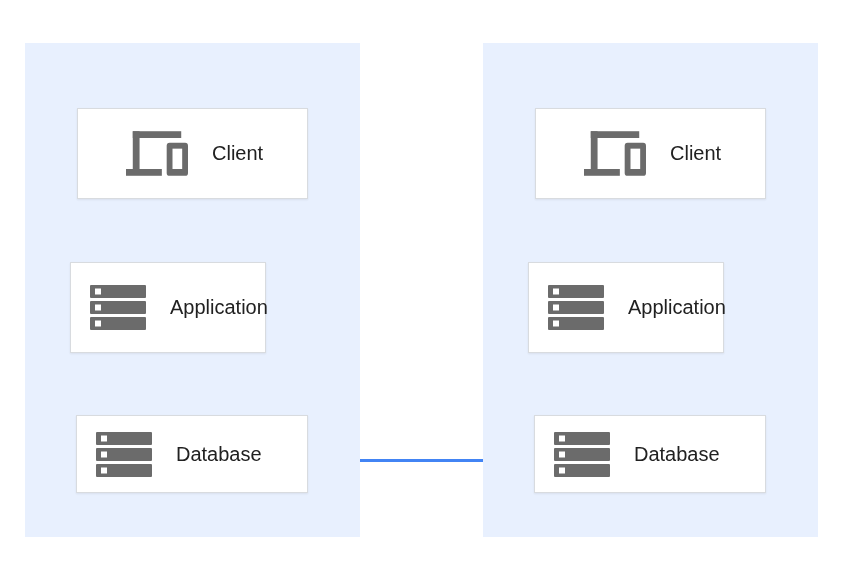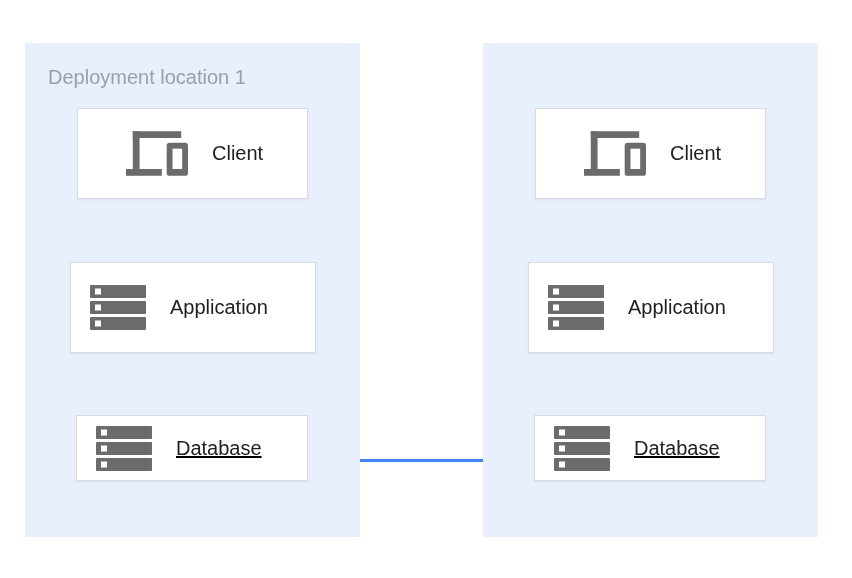--- a/index.html
+++ b/index.html
@@ -38,22 +38,22 @@
     box-sizing: border-box;
     display: flex;
     align-items: center;
     gap: 24px;
     padding-left: 19px;
     background: #ffffff;
     border: 1px solid #d8dbdf;
     box-shadow: 0 1px 2px rgba(0,0,0,0.07);
   }
   .node-client      { left: 52px; top: 65px;  width: 231px; height: 91px; padding-left: 48px; }
-  .node-application { left: 45px; top: 219px; width: 246px; height: 91px; }
-  .node-database    { left: 51px; top: 372px; width: 232px; height: 66px; text-decoration: underline; }
+  .node-application { left: 45px; top: 219px; width: 196px; height: 91px; }
+  .node-database    { left: 51px; top: 372px; width: 232px; height: 78px; }
 
   .node .icon { display: flex; align-items: center; flex: 0 0 auto; }
   .node .label {
     font-size: 20px;
     color: #212121;
     white-space: nowrap;
   }
   .icon svg { display: block; }
 </style>
 </head>
@@ -80,21 +80,20 @@
         <polygon points="645,402 659,402 652,415" stroke="none"></polygon>
       </g>
       <g>
         <line x1="309" y1="460.5" x2="520" y2="460.5"></line>
         <polygon points="519,453.5 519,467.5 534.5,460.5" stroke="none"></polygon>
       </g>
     </g>
   </svg>
 
   <section class="panel panel-1">
-    <div class="panel-title">Deployment location 1</div>
 
     <div class="node node-client">
       <span class="icon">
         <svg width="62" height="45" viewBox="0 0 64 46" xmlns="http://www.w3.org/2000/svg">
           <g fill="#6b6b6b">
             <rect x="7" y="0" width="50" height="7"></rect>
             <rect x="7" y="0" width="7" height="39"></rect>
             <rect x="0" y="39" width="37" height="7"></rect>
             <rect x="42" y="12" width="22" height="34" rx="3"></rect>
             <rect x="48" y="18" width="10" height="21" fill="#ffffff"></rect>

